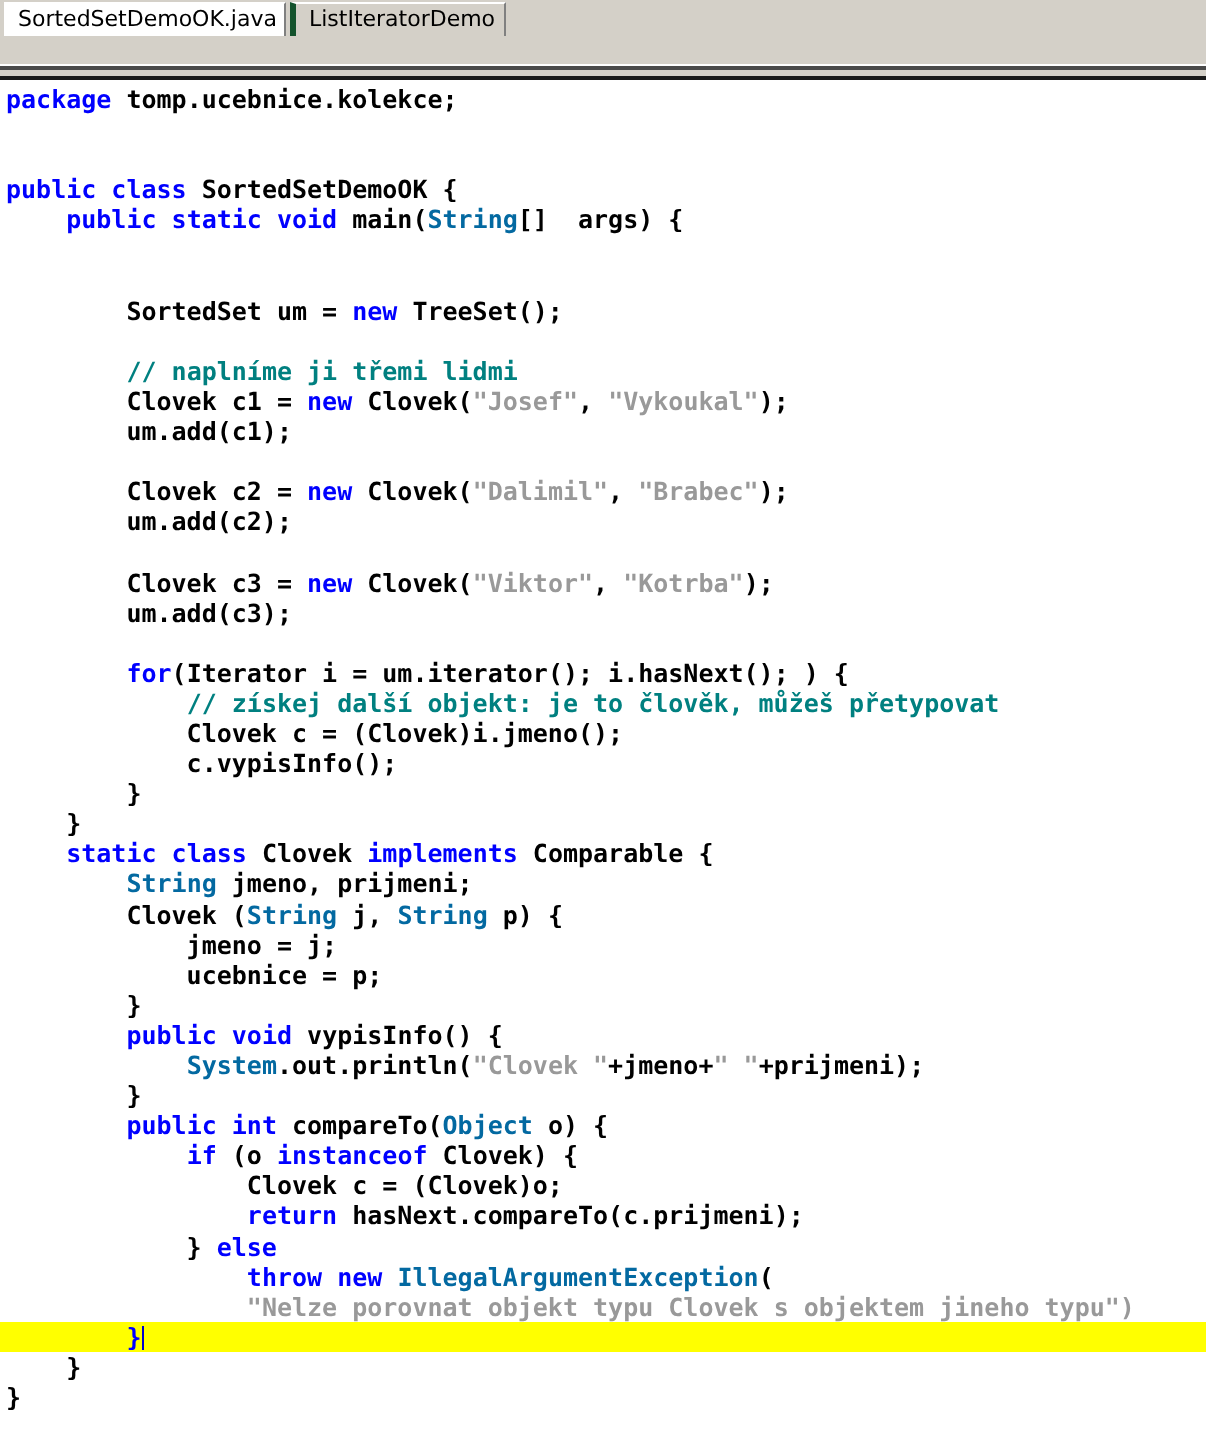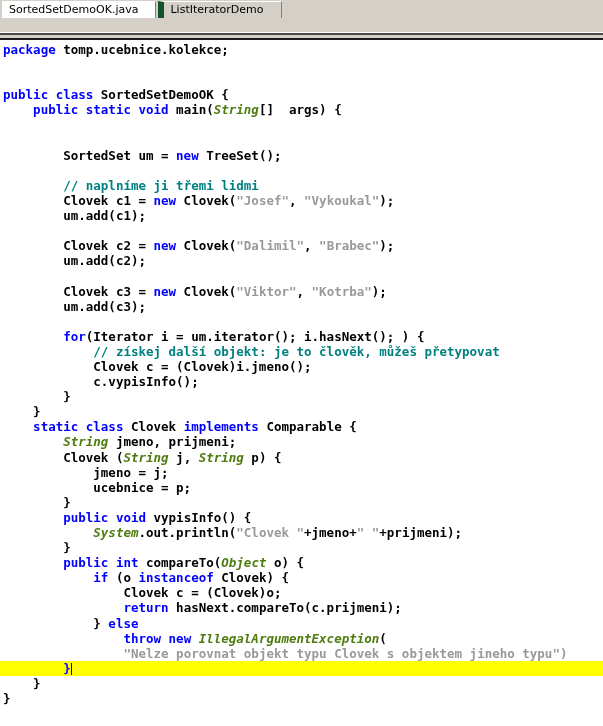--- a/index.html
+++ b/index.html
@@ -31,36 +31,36 @@
     padding-left: 2px;
     box-sizing: border-box;
     flex: 0 0 auto;
   }
   .tab {
     height: 17px;
     line-height: 16px;
     font-family: "DejaVu Sans", sans-serif;
     font-size: 11px;
     color: #000000;
-    padding: 0 17px 0 6px;
+    padding: 0 4px 0 6px;
     box-sizing: border-box;
     white-space: nowrap;
     position: relative;
     cursor: default;
   }
   .tab.active {
     background: #ffffff;
     border-left: 1px solid #ffffff;
     border-top: 1px solid #ffffff;
     border-right: 1px solid #808080;
     margin-right: 2px;
   }
   .tab.inactive {
     background: #d4d0c8;
-    border-left: 6px solid #14532d;
+    border-left: 3px solid #14532d;
     border-top: 1px solid #ffffff;
     border-right: 1px solid #808080;
     margin-right: 2px;
   }
 
   
   .toolbar-strip {
     height: 14px;
     background: #d4d0c8;
     flex: 0 0 auto;
@@ -103,21 +103,21 @@
     white-space: pre;
     color: #000000;
     padding-left: 3px;
     box-sizing: border-box;
     overflow: hidden;
   }
   .code-line.highlight {
     background: #ffff00;
   }
   .kw   { color: #0000ff; }
-  .typ  { color: #4d7c0f; font-style: italic; }
+  .typ  { color: #0369a1; }
   .cmt  { color: #008080; }
   .str  { color: #999999; }
   .pln  { color: #000000; }
   .caret {
     display: inline-block;
     width: 1px;
     height: 12px;
     background: #0000cc;
     vertical-align: -2px;
     margin-left: 0px;

